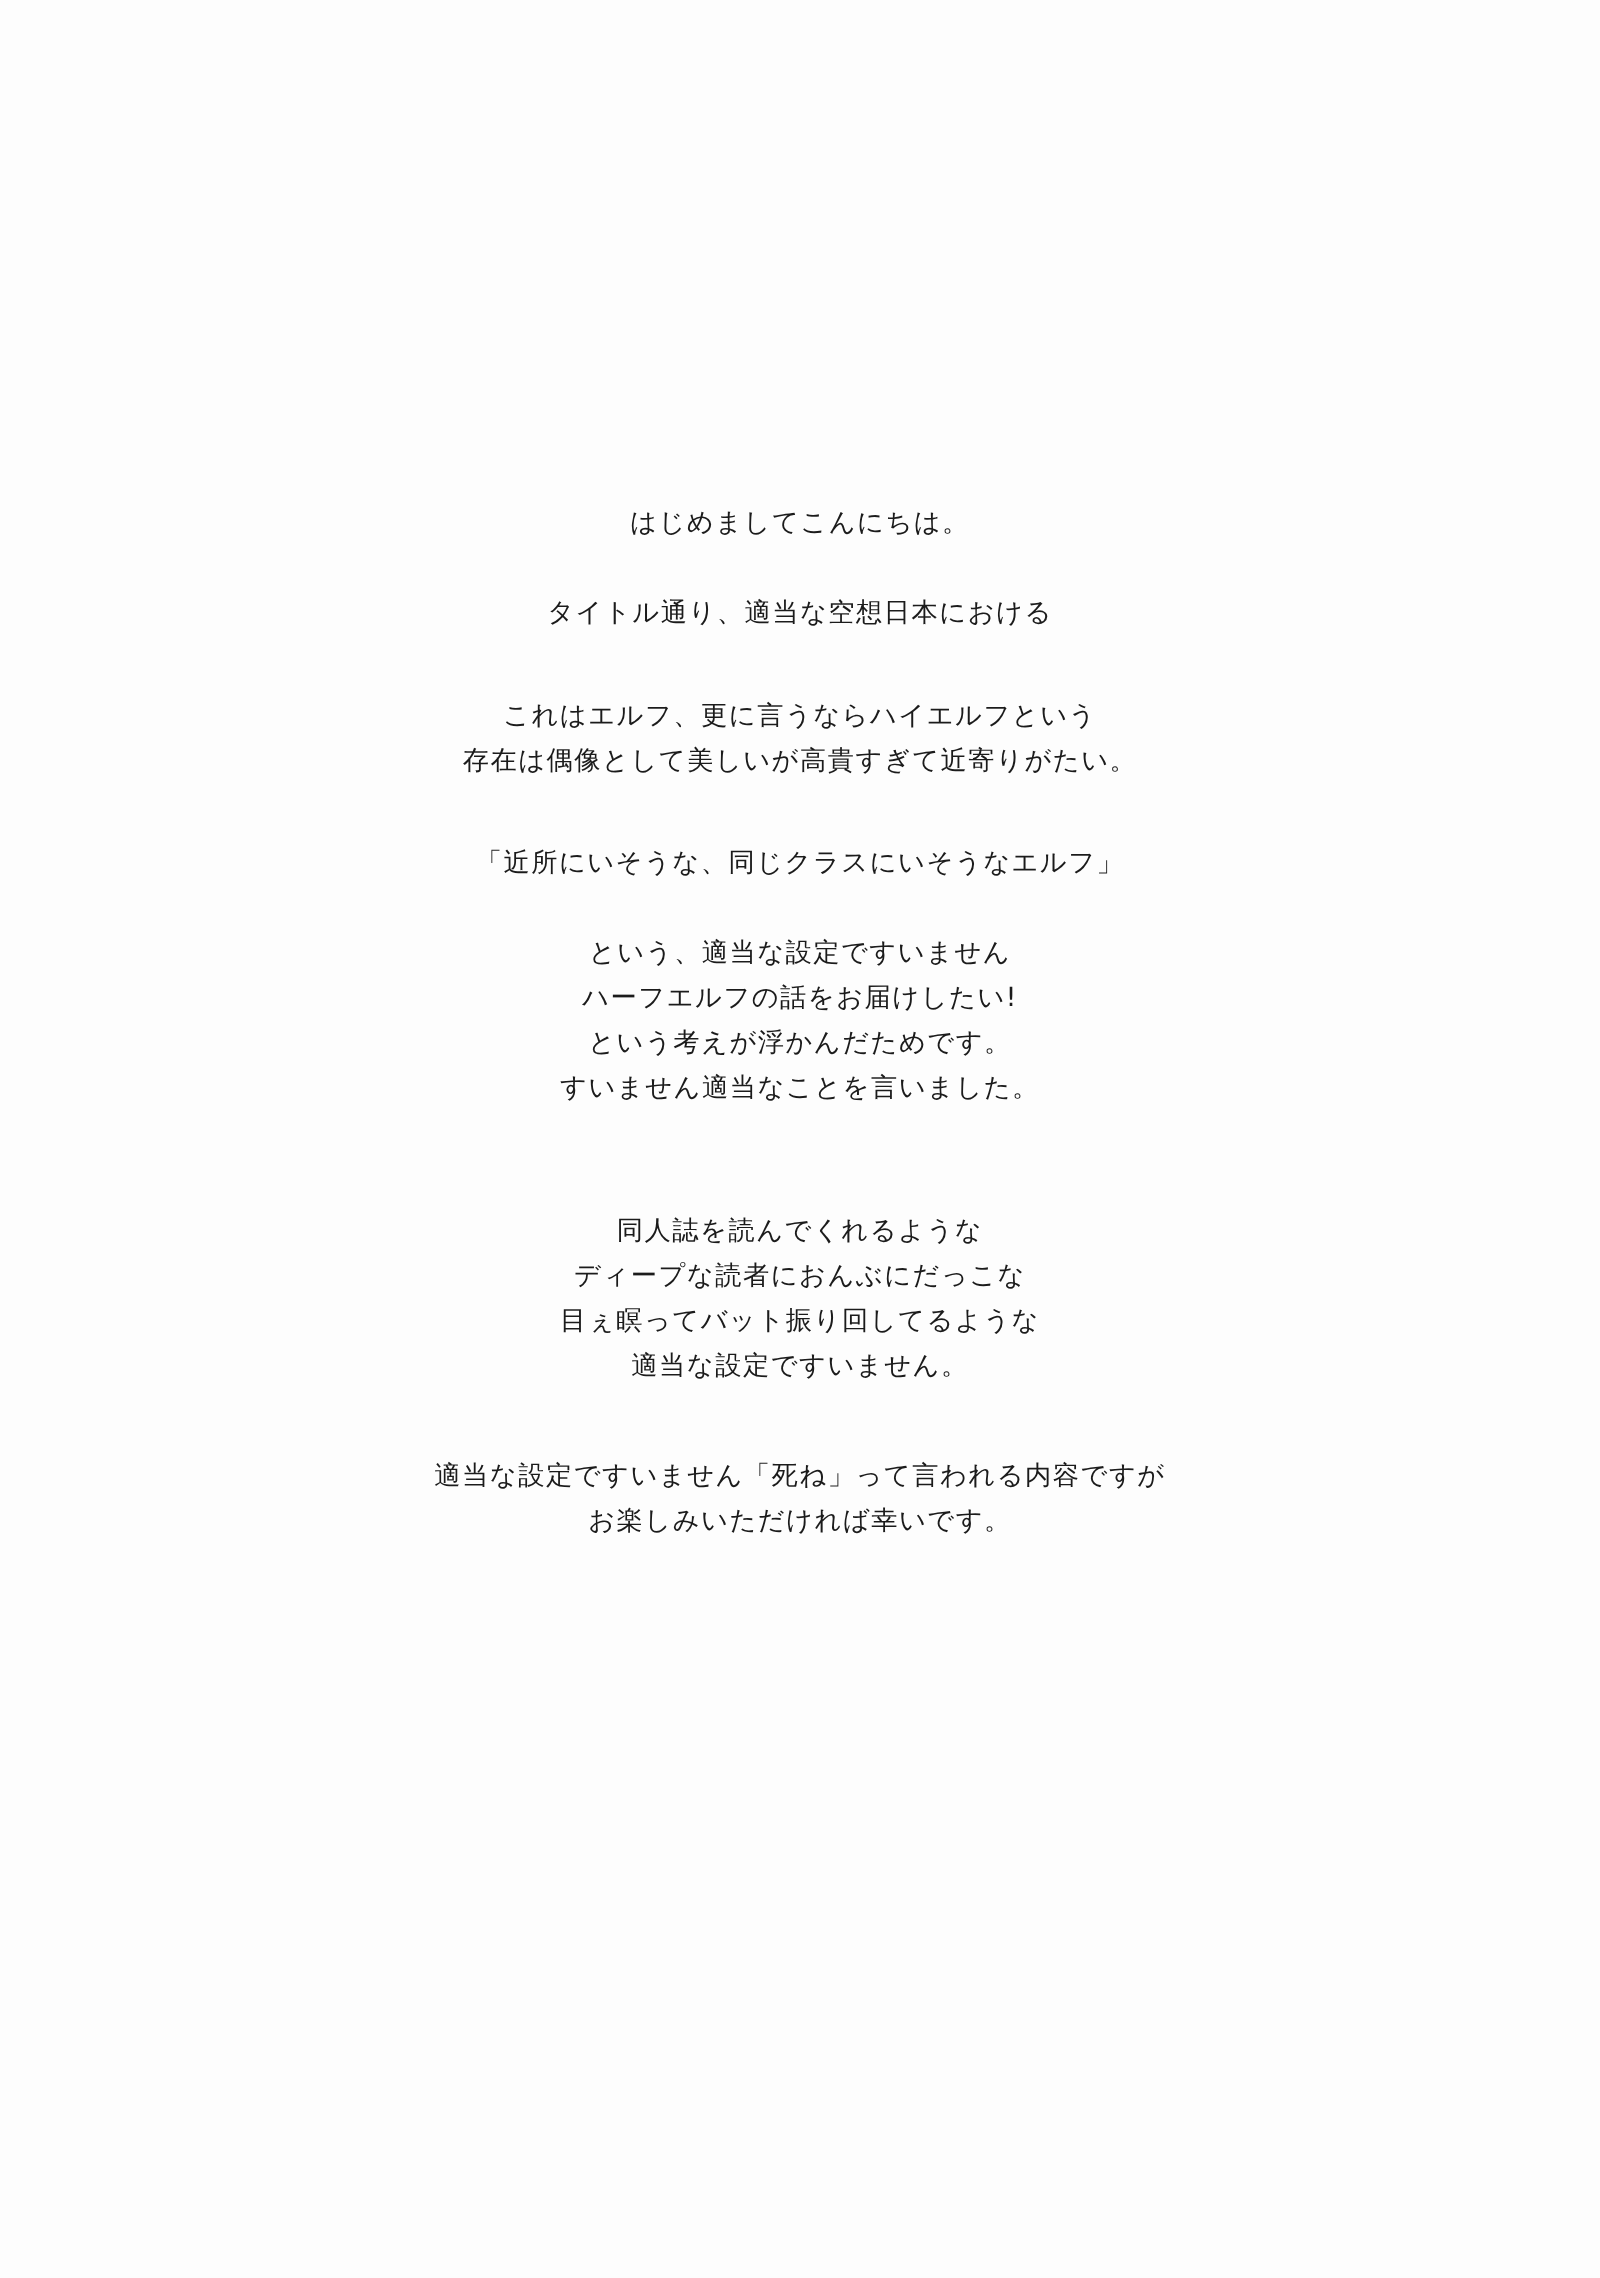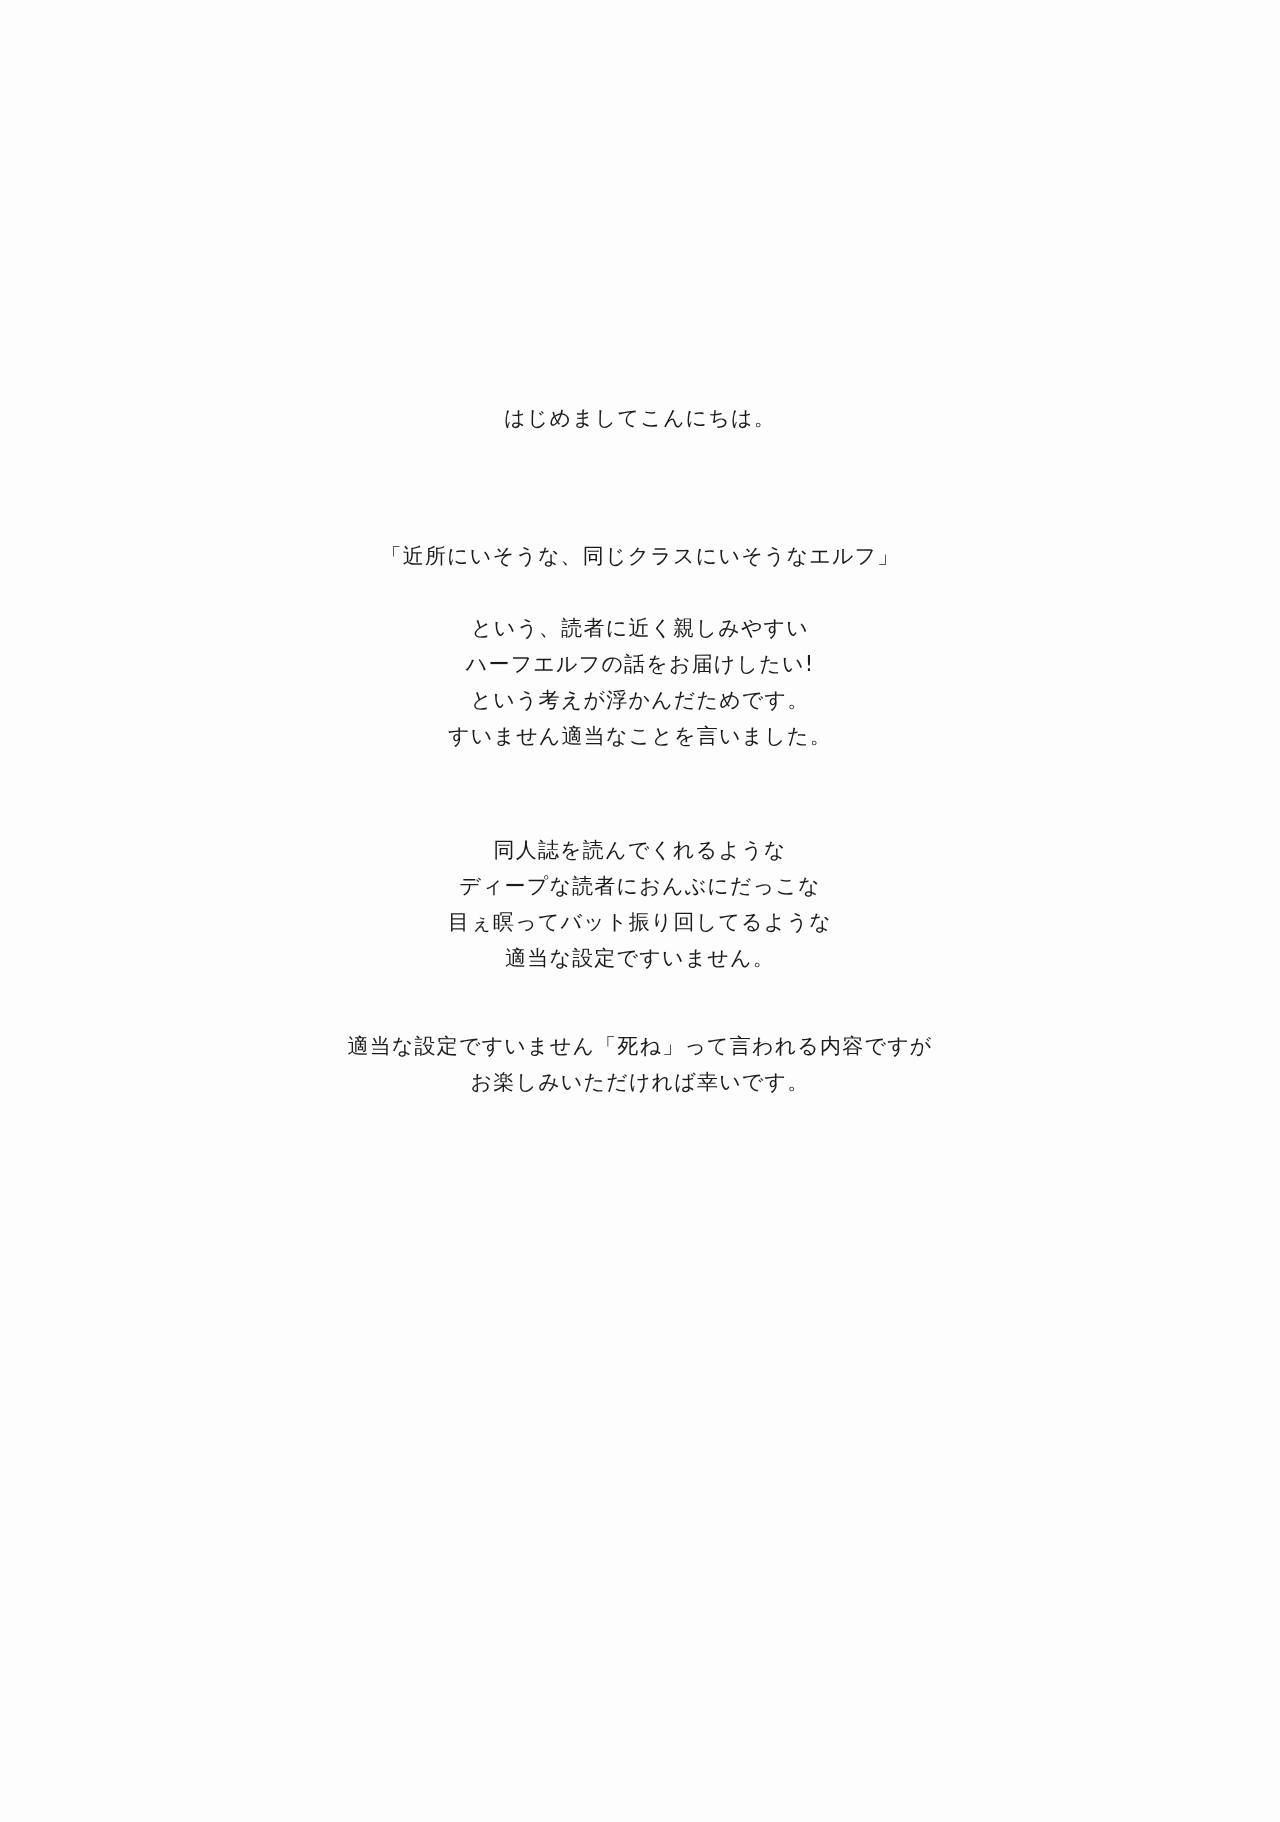--- a/index.html
+++ b/index.html
@@ -56,41 +56,46 @@
 <div class="page">
   <div class="afterword">
 
     <div class="block">
       <span class="line">はじめましてこんにちは。</span>
     </div>
 
     <div class="gap-sm"></div>
 
     <div class="block">
+      <span class="line">タイトル通り、適当な空想日本における</span>
     </div>
 
     <div class="gap-sm"></div>
 
 
     <div class="gap-sm"></div>
 
+    <div class="block">
+      <span class="line">これはエルフ、更に言うならハイエルフという</span>
+      <span class="line">存在は偶像として美しいが高貴すぎて近寄りがたい。</span>
+    </div>
 
     <div class="gap-sm"></div>
 
 
     <div class="gap-sm"></div>
 
     <div class="block">
       <span class="line">「近所にいそうな、同じクラスにいそうなエルフ」</span>
     </div>
 
     <div class="gap-sm"></div>
 
     <div class="block">
-      <span class="line">という、読者に近く親しみやすい</span>
+      <span class="line">という、適当な設定ですいません</span>
       <span class="line">ハーフエルフの話をお届けしたい!</span>
       <span class="line">という考えが浮かんだためです。</span>
       <span class="line">すいません適当なことを言いました。</span>
     </div>
 
     <div class="gap-lg"></div>
 
     <div class="block">
       <span class="line">同人誌を読んでくれるような</span>
       <span class="line">ディープな読者におんぶにだっこな</span>

